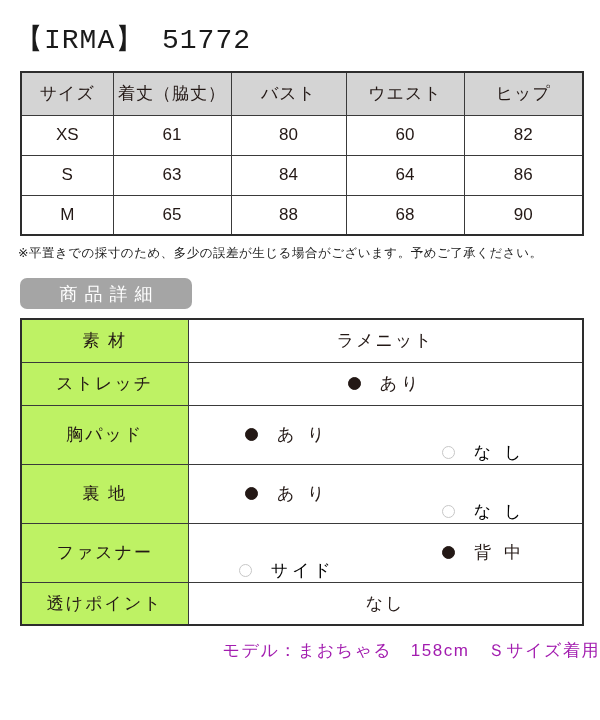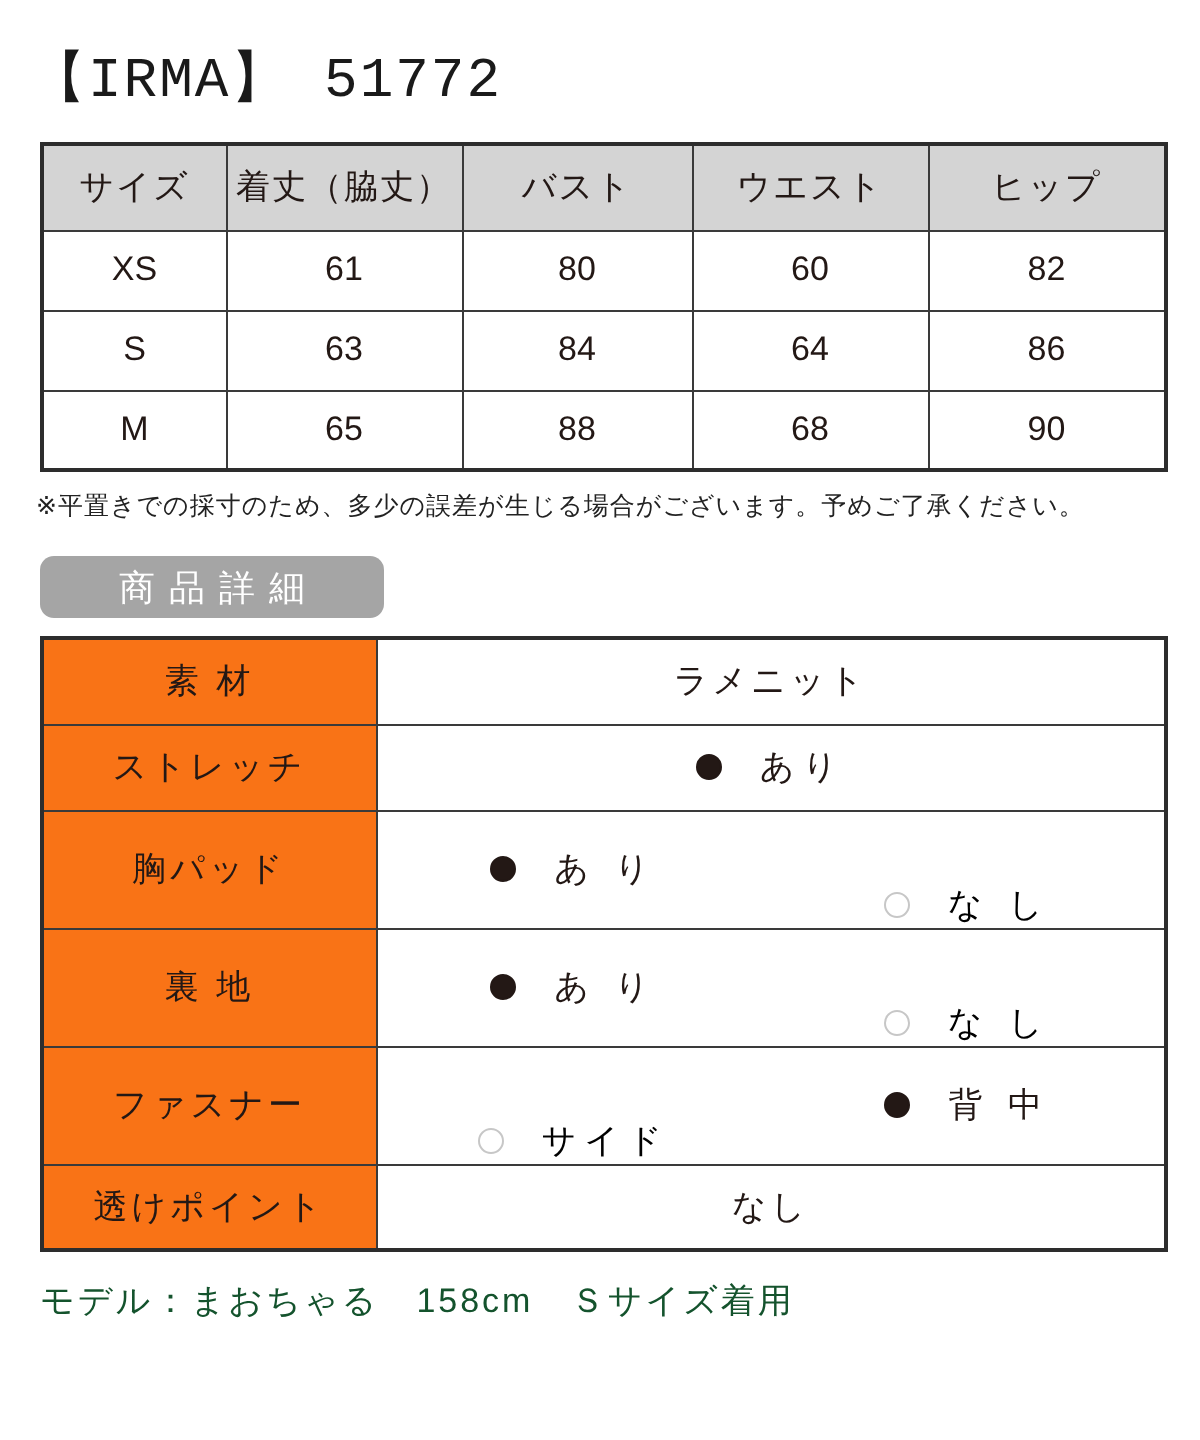--- a/index.html
+++ b/index.html
@@ -66,39 +66,40 @@
     justify-content: center;
     padding-left: 7px; 
   }
   .badge.model { margin-top: 16px; }
 
   
   .detail-table { margin: 9px 0 0 20px; width: 562px; border: 2px solid #2d2d2d; }
   .detail-table col.lab { width: 167px; }
   .detail-table col.val { width: 395px; }
   .detail-table tr { height: 43px; }
-  .detail-table th { background: #f97316; letter-spacing: 2px; }
+  .detail-table th { background: #bef264; letter-spacing: 2px; }
   .detail-table td { background: #ffffff; letter-spacing: 2px; }
 
   .pair { display: flex; width: 100%; }
   .pair .half { flex: 1 1 50%; display: flex; align-items: center; justify-content: center; }
   .opt { display: inline-flex; align-items: center; gap: 19px; font-size: 17px; letter-spacing: 4px; }
   .opt .dot { width: 13px; height: 13px; border-radius: 50%; flex: 0 0 auto; }
   .opt.sel { color: #231815; }
   .opt.sel .dot { background: #231815; border: 1.5px solid #231815; }
   .opt.unsel { color: #000000; margin-top: 35px; }
   .opt.unsel .dot { background: transparent; border: 1.5px solid #c7c7c7; }
   .single-opt { display: flex; align-items: center; justify-content: center; }
 
   
   .model-info {
     margin: 13px 0 0 20px;
     font-size: 17px;
     letter-spacing: 1.5px;
-    color: #14532d;
+    color: #a21caf;
+    text-align: right;
   }
 </style>
 </head>
 <body>
 
 <div class="page">
 
   <h1 class="title">【IRMA】 51772</h1>
 
   <table class="size-table">

